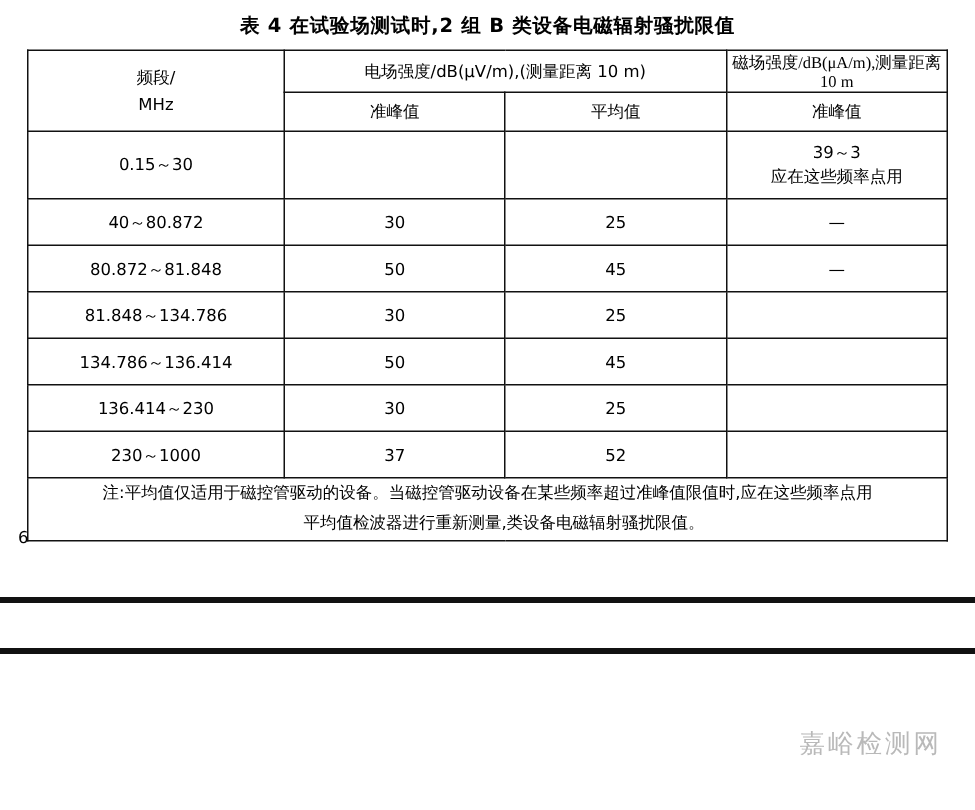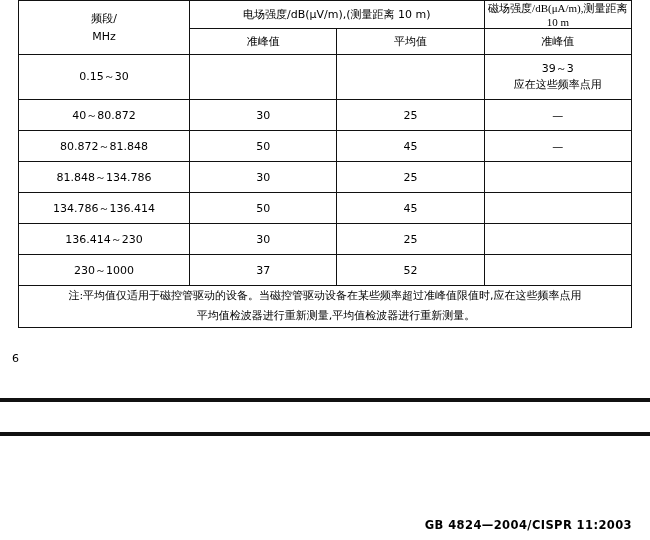--- a/index.html
+++ b/index.html
@@ -118,20 +118,21 @@
     font-weight: bold;
     color: #000;
     letter-spacing: 0.4px;
   }
 </style>
 </head>
 <body>
 
 <div class="page">
 
+  <div class="doc-title">表 4   在试验场测试时,2 组 B 类设备电磁辐射骚扰限值</div>
 
   <table class="limits">
     <tbody>
       <tr>
         <td class="hdr-freq" rowspan="2">
           <div>频段/</div>
           <div>MHz</div>
         </td>
         <td class="hdr-e" colspan="2">电场强度/dB(μV/m),(测量距离 10 m)</td>
         <td class="hdr-h">磁场强度/dB(μA/m),测量距离 10 m</td>
@@ -190,27 +191,27 @@
       <tr class="row">
         <td>230～1000</td>
         <td>37</td>
         <td>52</td>
         <td></td>
       </tr>
 
       <tr>
         <td class="note-cell" colspan="4">
           <span>注:平均值仅适用于磁控管驱动的设备。当磁控管驱动设备在某些频率超过准峰值限值时,应在这些频率点用</span>
-          <span class="line2">平均值检波器进行重新测量,平均值检波器进行重新测量。</span>
+          <span class="line2">平均值检波器进行重新测量,类设备电磁辐射骚扰限值。</span>
         </td>
       </tr>
     </tbody>
   </table>
 
   <div class="folio">6</div>
 
   <div class="rule rule-top"></div>
   <div class="rule rule-bottom"></div>
 
-
-  <div class="std-ref">GB 4824—2004/CISPR 11:2003</div>
+  <div class="watermark">嘉峪检测网</div>
+
 
 </div>
 
 </body></html>

